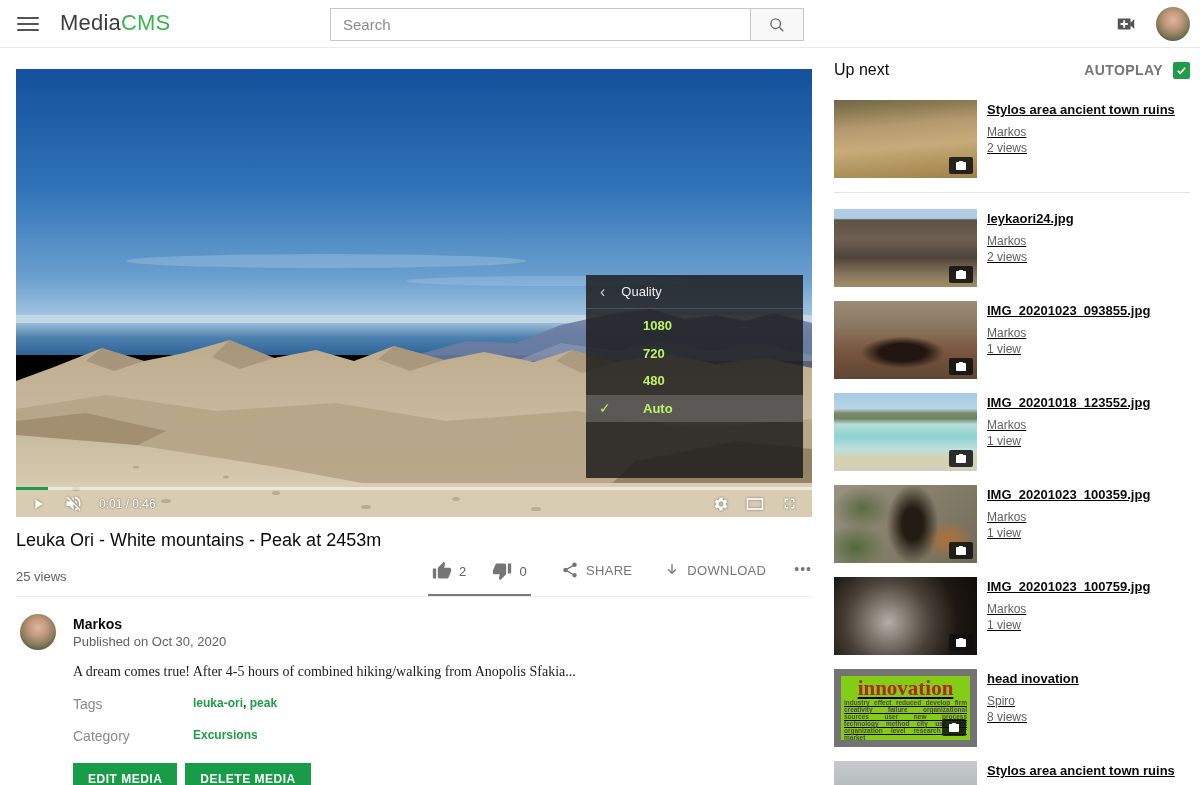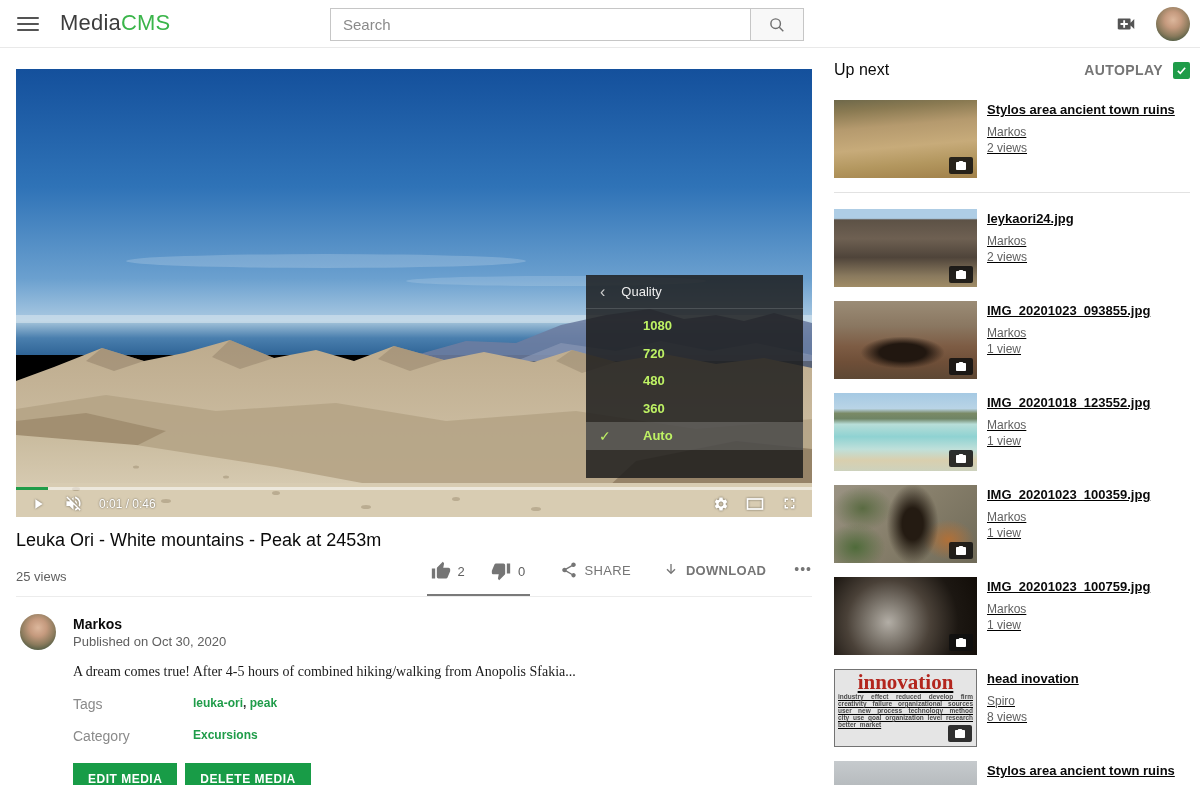--- a/index.html
+++ b/index.html
@@ -54,21 +54,21 @@
   
   .info { position:absolute; left:16px; top:517px; width:796px; height:268px; }
   .media-title { position:absolute; left:0; top:13px; font-size:18px; color:#0a0a0a; }
   .views { position:absolute; left:0; top:52px; font-size:13px; color:#606060; }
   .divider { position:absolute; left:0; top:79px; width:796px; border-top:1px solid #ececec; }
   .actions { position:absolute; right:0; top:38px; display:flex; align-items:flex-start; }
   .act { display:flex; align-items:center; gap:7px; color:#757575; font-size:13px;
     font-weight:500; letter-spacing:.3px; cursor:pointer; }
   .ld-group { display:flex; gap:26px; padding:6px 4px 13px 4px; border-bottom:2px solid #7a7a7a; }
   .share-act { margin-left:30px; padding-top:6px; }
-  .dl-act { margin-left:32px; padding-top:6px;font-weight:bold; }
+  .dl-act { margin-left:32px; padding-top:6px; }
   .more-act { margin-left:28px; padding-top:6px; font-size:14px; letter-spacing:1px; color:#757575; }
   .count { font-size:13px; color:#606060; }
 
   .author-avatar { position:absolute; left:4px; top:97px; width:36px; height:36px; border-radius:50%;
     background:radial-gradient(circle at 50% 38%, #dcb79c 0%, #c59a7e 30%, #8a7a5c 60%, #4c5a42 82%, #3a4634 100%);
     cursor:pointer; }
   .author-name { position:absolute; left:57px; top:99px; font-size:14px; font-weight:bold; color:#0a0a0a; cursor:pointer; }
   .published { position:absolute; left:57px; top:117px; font-size:13px; color:#606060; }
   .description { position:absolute; left:57px; top:147px; font-size:14px; color:#1a1a1a;font-family:Liberation Serif, serif; }
   .row-label { position:absolute; left:57px; font-size:14px; color:#8a8a8a; }
@@ -102,21 +102,21 @@
   .t2 { background:linear-gradient(180deg,#aecde5 0%,#aecde5 12%,#5d5246 14%,#6e6052 38%,#4f443a 62%,#8a7a5e 86%,#a08c66 100%); }
   .t3 { background:radial-gradient(ellipse 42px 16px at 48% 66%, #211710 0%, #211710 55%, transparent 100%),
         linear-gradient(180deg,#9b8c76 0%,#8a7761 32%,#7d5c44 58%,#6f4f38 78%,#5d4734 100%); }
   .t4 { background:linear-gradient(180deg,#a5c9e3 0%,#b9d4e6 20%,#7a8a66 26%,#6f8465 33%,#b8ded8 40%,#8fd2d2 56%,#bfe0da 72%,#d9cfae 86%,#cdd2bd 100%); }
   .t5 { background:radial-gradient(ellipse 26px 40px at 55% 50%, #241b12 0%, #241b12 40%, transparent 100%),
         radial-gradient(ellipse 30px 22px at 20% 30%, #5a6b42 0%, transparent 100%),
         radial-gradient(ellipse 26px 20px at 80% 70%, #b07038 0%, transparent 100%),
         radial-gradient(ellipse 30px 24px at 15% 80%, #4f6b3a 0%, transparent 100%),
         linear-gradient(135deg,#9a9383 0%,#867e6a 50%,#6f6a58 100%); }
   .t6 { background:radial-gradient(circle at 38% 58%, #b3aea6 0%, #8a847b 16%, #4a4138 42%, #1c1712 70%, #120d08 100%); }
-  .t7 { background:#e5e5e5; border:1px solid #737373; overflow:hidden; text-align:center; }
+  .t7 { background:#84cc16; border:7px solid #737373; overflow:hidden; text-align:center; }
   .t7 .wc-main { display:block; color:#b3261e; font-weight:bold; font-size:21px; line-height:22px;
     font-family:"Liberation Serif",serif; margin-top:1px; }
   .t7 .wc-words { display:block; font-size:6.5px; line-height:7px; color:#4a4a4a; font-weight:bold;
     padding:0 3px; text-align:justify; word-spacing:2px; }
   .t8 { background:linear-gradient(180deg,#c6cacd 0%,#b0b5b8 45%,#8d9295 100%); }
 </style>
 </head>
 <body>
 
 <div class="header">
@@ -199,21 +199,20 @@
 
   <div class="qmenu">
     <div class="qhead">
       <span class="chev">‹</span>
       <span>Quality</span>
     </div>
     <ul class="qlist">
       <li>1080</li>
       <li>720</li>
       <li>480</li>
-      <li>360</li>
       <li class="sel">
         <span class="chk">✓</span>
         <span>Auto</span>
       </li>
     </ul>
   </div>
 
   <div class="progress">
       <div class="fill"></div>
     </div>

